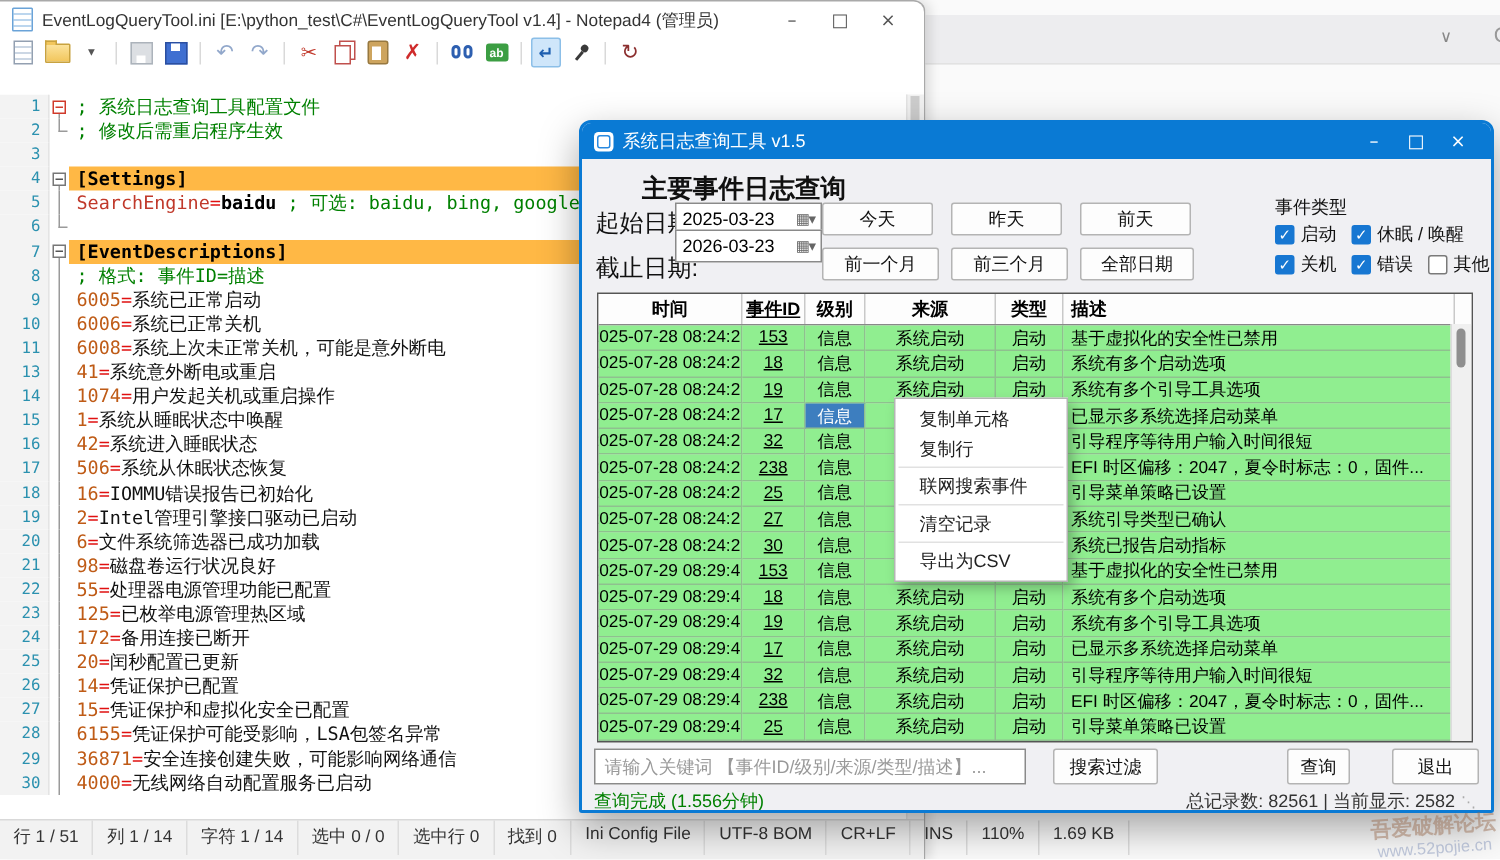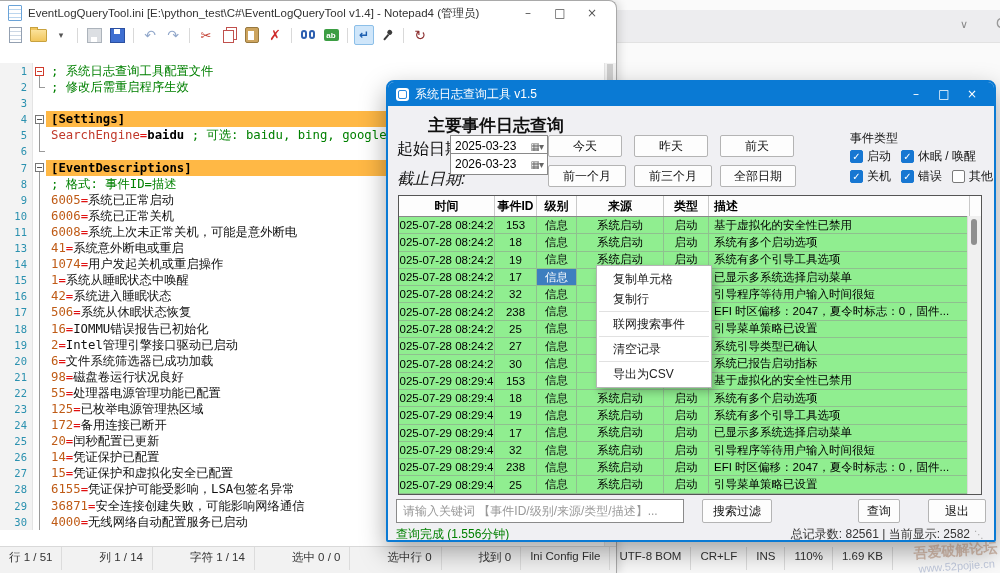--- a/index.html
+++ b/index.html
@@ -103,21 +103,21 @@
   .cb .box.on{background:#1777d2;border-color:#1777d2;}
 
   
   .tbl{position:absolute;left:10px;top:113px;width:584px;height:300px;background:#fff;border:1px solid #555;
        box-sizing:border-box;overflow:hidden;}
   .thead{display:flex;height:20px;background:#fdfdfd;border-bottom:1px solid #888;font-weight:bold;font-size:12px;}
   .th{display:flex;align-items:center;justify-content:center;border-right:1px solid #c9c9c9;box-sizing:border-box;}
   .trow{display:flex;height:17.3px;}
   .td{display:flex;align-items:center;justify-content:center;font-size:11.5px;background:#90EE90;
       border-right:1px solid #8fc08f;border-bottom:1px solid #8fc08f;box-sizing:border-box;overflow:hidden;white-space:nowrap;}
-  .c0{width:96px;} .c1{width:42px;} .c2{width:40px;} .c3{width:87px;} .c4{width:45px;}
+  .c0{width:96px;} .c1{width:42px;text-decoration:underline;} .c2{width:40px;} .c3{width:87px;} .c4{width:45px;}
   .c5{width:261px;justify-content:flex-start;padding-left:5px;}
   .td.sel{background:#3d7ebf;color:#fff;}
   .tbl-scroll{position:absolute;right:0;top:20px;bottom:0;width:13px;background:#f0f0f0;border-left:1px solid #dcdcdc;}
   .tbl-thumb{position:absolute;left:3px;top:3px;width:6px;height:26px;background:#8f8f8f;border-radius:3px;}
 
   
   .cmenu{position:absolute;left:208px;top:183px;width:114px;background:#fff;border:1px solid #b5b5b5;
          box-shadow:3px 4px 8px rgba(0,0,0,.25);padding:3px 0;z-index:30;}
   .cmenu-item{height:20px;line-height:20px;padding-left:16px;font-size:12px;color:#222;}
   .cmenu-sep{height:1px;background:#e1e1e1;margin:2px 2px;}
@@ -361,21 +361,21 @@
         <div class="ed-line">
           <div class="ln">30</div>
           <div class="fold fold-line"></div>
           <div class="code"><span class="tk-n">4000</span><span class="tk-e">=</span><span class="tk-t">无线网络自动配置服务已启动</span></div>
         </div>
       </div>
     <div class="ed-scrollbar">
       <div class="ed-thumb"></div>
     </div>
     <div class="np-status">
-      <span id="sb-left" style="display:flex;gap:28px;">
+      <span id="sb-left" style="display:flex;">
           <span class="sb-seg">行 1 / 51</span>
           <span class="sb-seg">列 1 / 14</span>
           <span class="sb-seg">字符 1 / 14</span>
           <span class="sb-seg">选中 0 / 0</span>
           <span class="sb-seg">选中行 0</span>
           <span class="sb-seg">找到 0</span>
         </span>
       <span id="sb-right" class="sb-right">
           <span class="sb-seg">Ini Config File</span>
           <span class="sb-seg">UTF-8 BOM</span>
@@ -398,21 +398,21 @@
       </span>
     </div>
 
     <div class="dlg-header">主要事件日志查询</div>
 
     <span class="dlg-label" style="left:9px;top:57px;">起始日期:</span>
     <div class="date-box" style="left:62px;top:53px;">
       <span>2025-03-23</span>
       <span class="date-ico glyph"><span>▦</span><span>▾</span></span>
     </div>
-    <span class="dlg-label" style="left:9px;top:87px;font-style:italic;">截止日期:</span>
+    <span class="dlg-label" style="left:9px;top:87px;">截止日期:</span>
     <div class="date-box" style="left:62px;top:71px;">
       <span>2026-03-23</span>
       <span class="date-ico glyph"><span>▦</span><span>▾</span></span>
     </div>
     <span id="quick1"></span>
     <span id="quick2"></span>
 
     <span class="grp-label" style="top:48px;">事件类型</span>
     <div class="cb-row" style="left:462px;top:66px;" id="cb-row1">
         <label class="cb">

